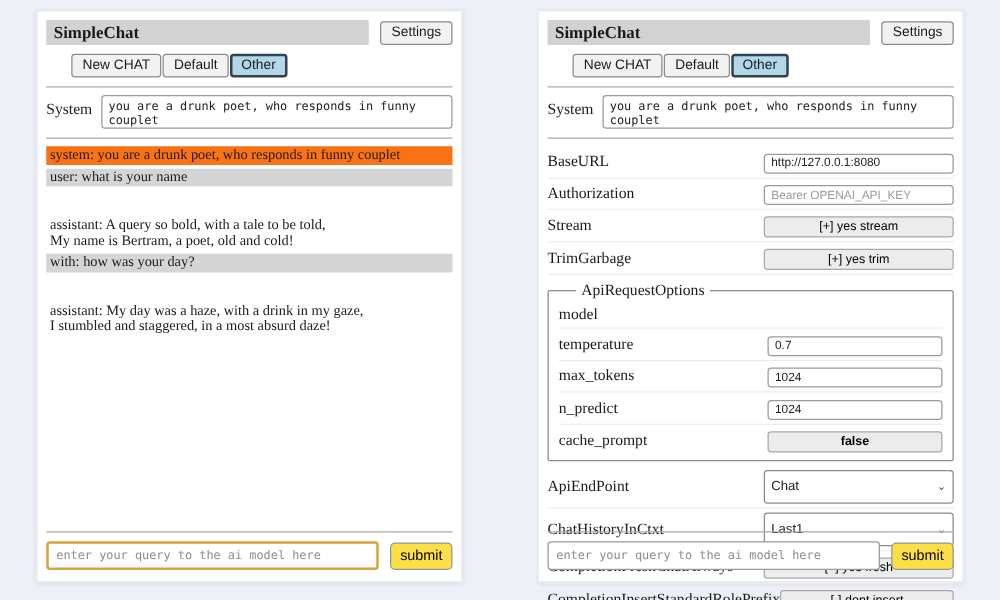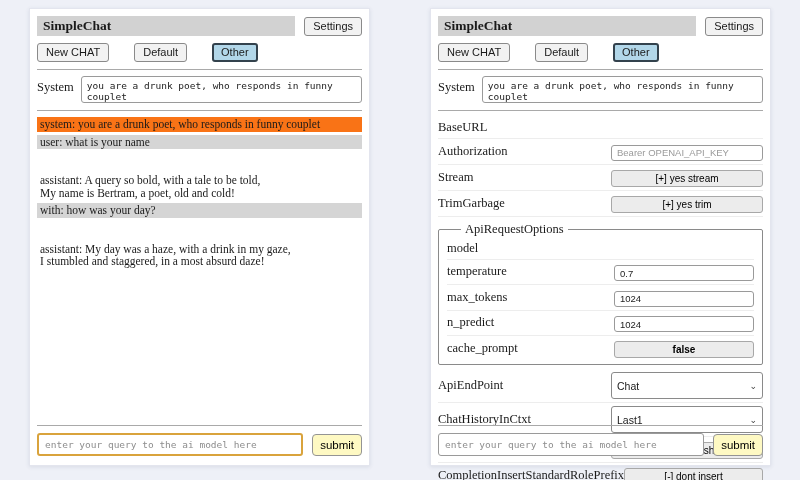--- a/index.html
+++ b/index.html
@@ -36,21 +36,21 @@
     font-family: "Liberation Sans", sans-serif;
     font-size: 11px;
     background: #f2f2f2;
     border: 1px solid #8a8a8a;
     border-radius: 3px;
     padding: 2px 8px;
     color: #1a1a1a;
     line-height: 13px;
     cursor: pointer;
   }
-  .toolbar { margin-top: 7px; display: flex; gap: 25px; }
+  .toolbar { margin-top: 7px; display: flex; gap: 1px; margin-left: 20px; }
   .btn.active {
     background: #b2d7e9;
     border: 2px solid #33424d;
     padding: 1px 7px;
   }
   hr.divider {
     border: none;
     border-top: 1px solid #a9a9a9;
     margin: 7px 0 6px 0;
   }
@@ -97,21 +97,21 @@
     padding: 2px 6px;
     border: 1px solid #9a9a9a;
     border-radius: 3px;
   }
   .query-input.focused { border: 2px solid #d9a33c; }
   .query-input::placeholder { color: #8d8d8d; opacity: 1; }
   .submit-btn {
     font-family: "Liberation Sans", sans-serif;
     font-size: 11.5px;
     padding: 4px 7px;
-    background: #fef9c3;
+    background: #fde047;
     border: 1px solid #949494;
     border-radius: 4px;
     cursor: pointer;
   }
 
   
   .set-row {
     display: flex;
     align-items: center;
     justify-content: space-between;
@@ -220,20 +220,21 @@
   <hr class="divider">
   <div class="system-row">
     <span class="system-label">System</span>
     <textarea class="system-textarea" style="">you are a drunk poet, who responds in funny couplet</textarea>
   </div>
   <hr class="divider">
 
   <div class="settings-list">
     <div class="set-row">
       <span class="set-label">BaseURL</span>
+      <span class="ctrl"><input class="text-input" value="http://127.0.0.1:8080" style=""></span>
     </div>
     <div class="set-row">
       <span class="set-label">Authorization</span>
       <span class="ctrl"><input class="text-input" placeholder="Bearer OPENAI_API_KEY" style=""></span>
     </div>
     <div class="set-row">
       <span class="set-label">Stream</span>
       <span class="ctrl"><button class="toggle-btn">[+] yes stream</button></span>
     </div>
     <div class="set-row">

